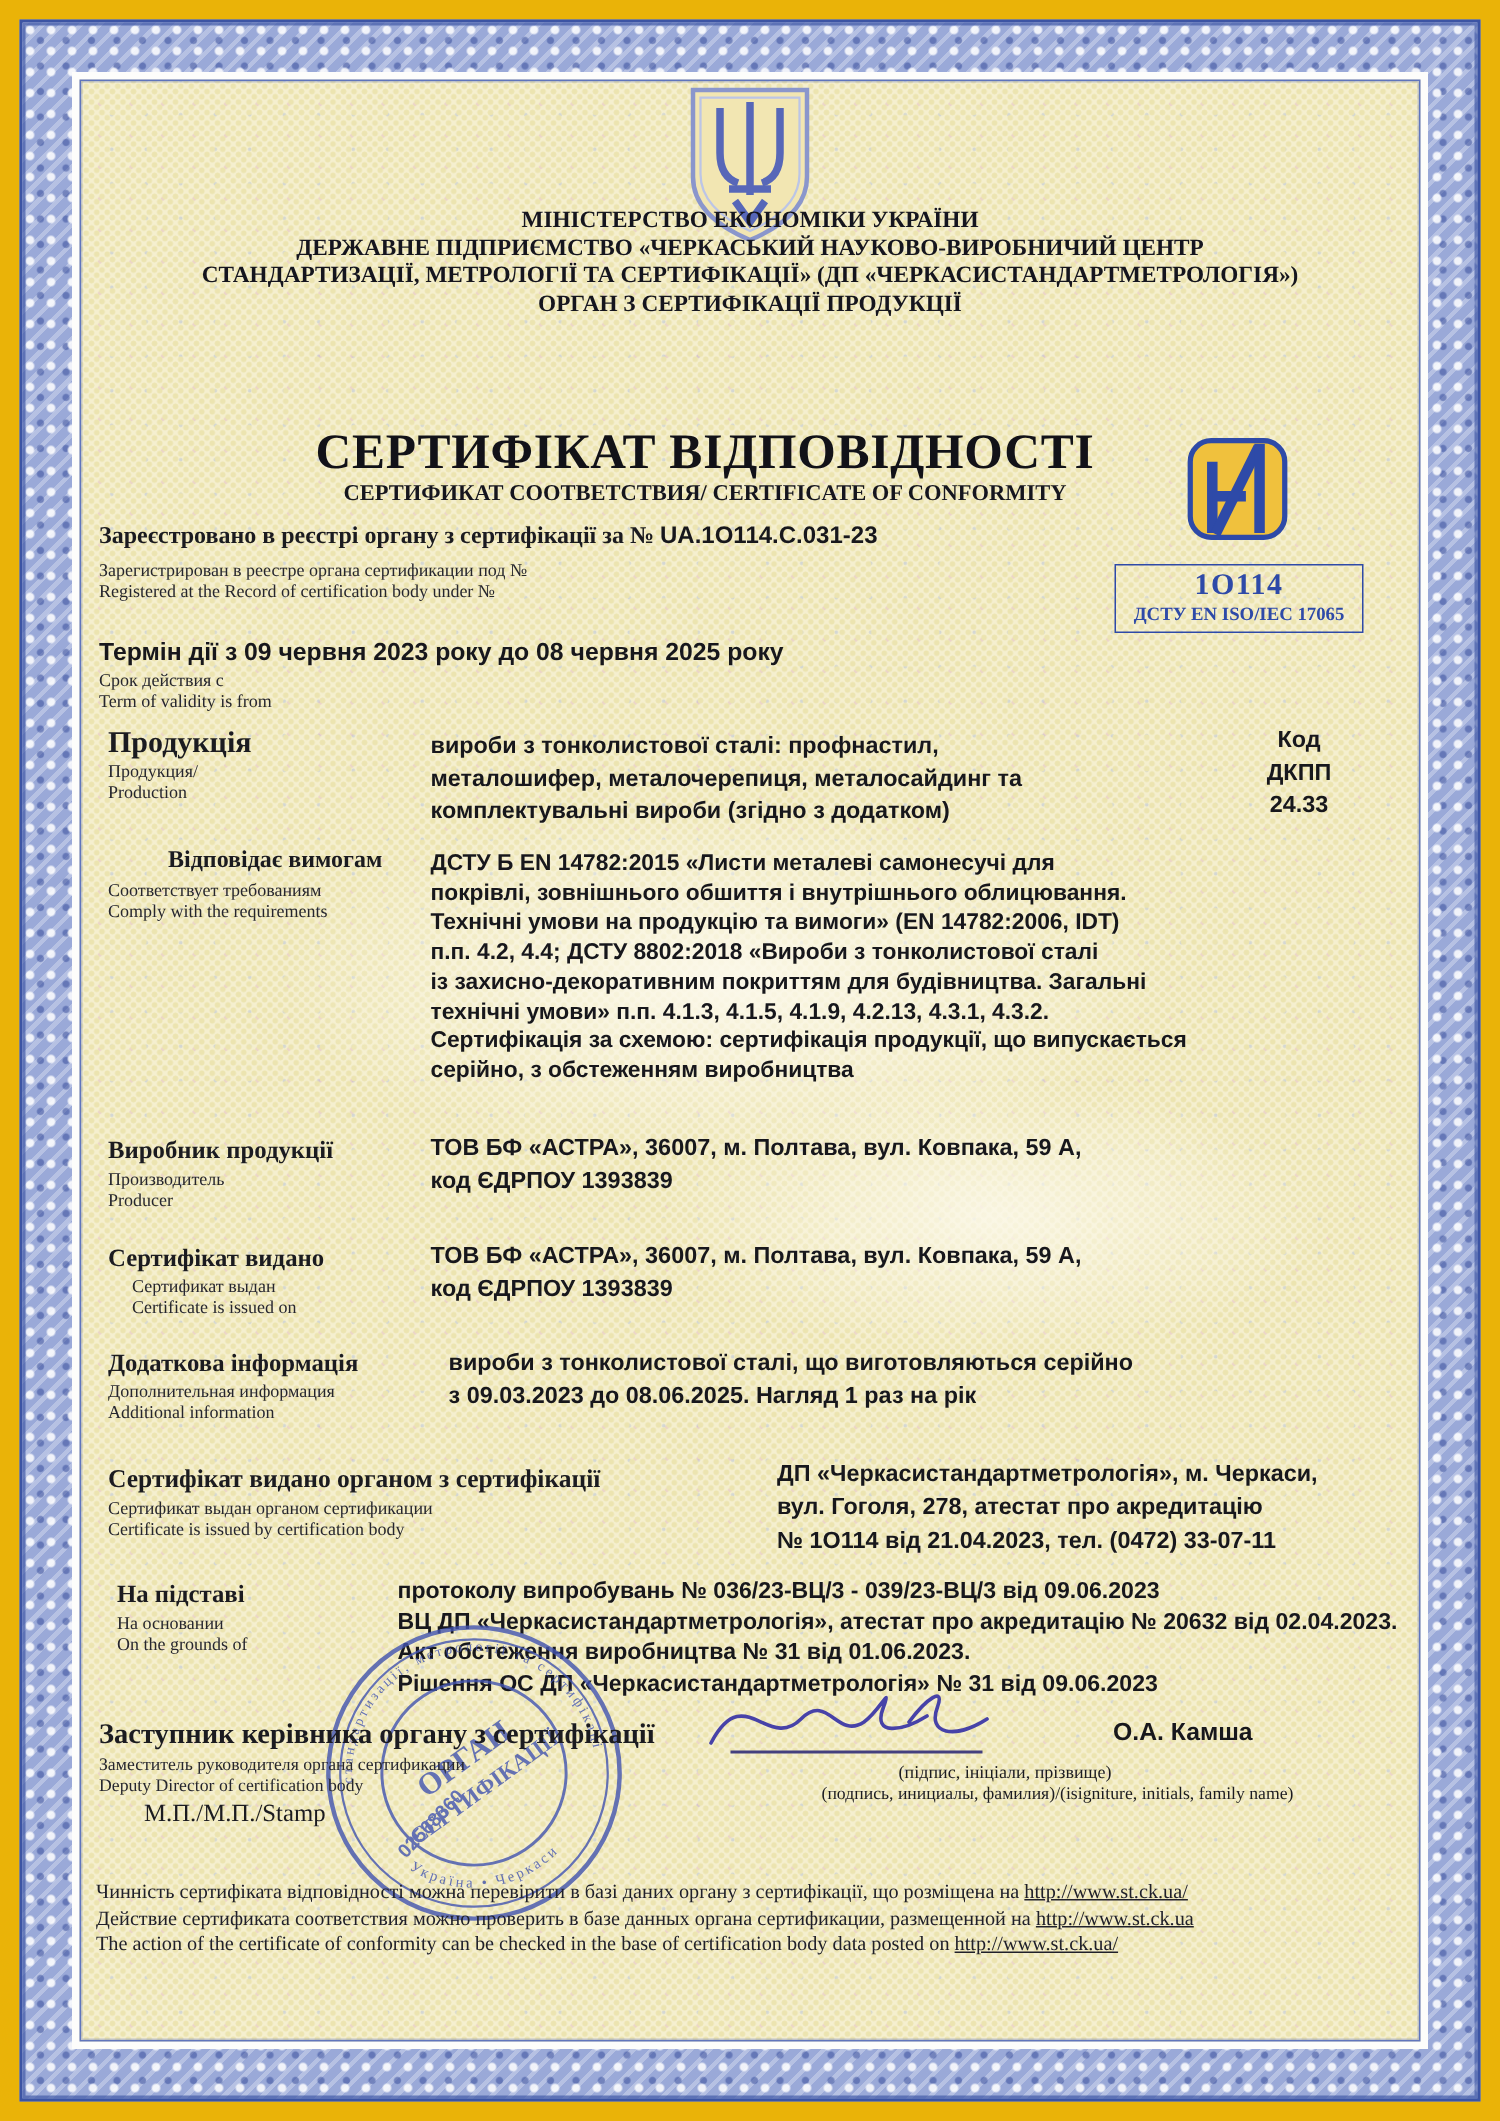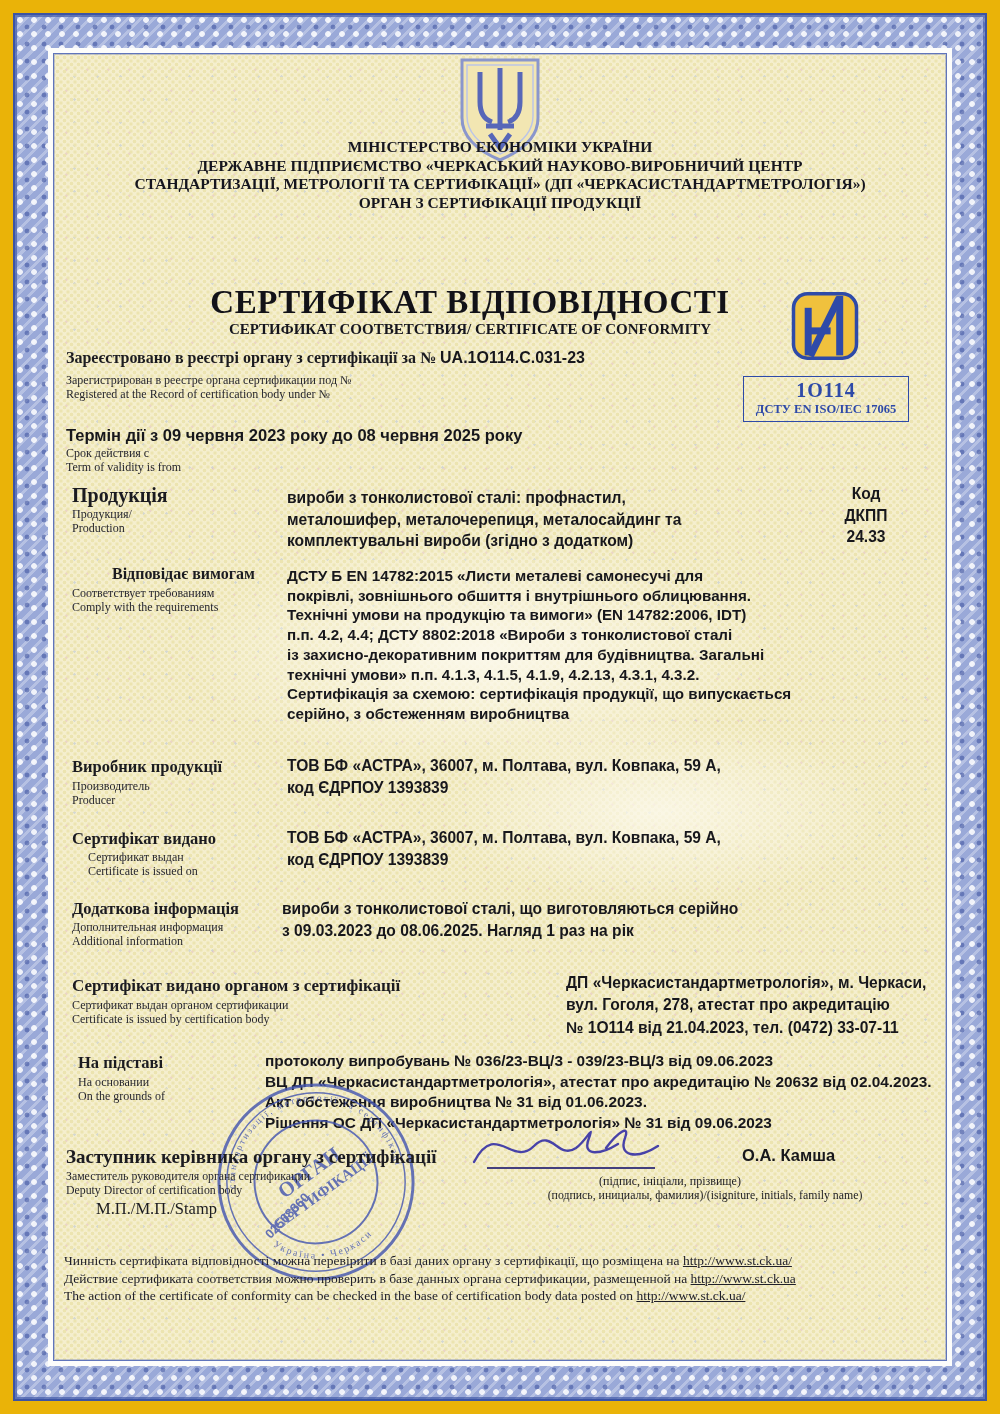--- a/index.html
+++ b/index.html
@@ -157,31 +157,31 @@
   <div class="abs val" style="left:287px;top:827px;">
     <div class="nowrap">ТОВ БФ «АСТРА», 36007, м. Полтава, вул. Ковпака, 59 А,</div>
     <div class="nowrap">код ЄДРПОУ 1393839</div>
   </div>
 
   <div class="abs ser-b" style="left:72px;top:899px;font-size:16.5px;">Додаткова інформація</div>
   <div class="abs sub" style="left:72px;top:921px;">
     <div>Дополнительная информация</div>
     <div>Additional information</div>
   </div>
-  <div class="abs val" style="left:282px;top:898px;">
+  <div class="abs val" style="left:299px;top:898px;">
     <div class="nowrap">вироби з тонколистової сталі, що виготовляються серійно</div>
     <div class="nowrap">з 09.03.2023 до 08.06.2025. Нагляд 1 раз на рік</div>
   </div>
 
   <div class="abs ser-b nowrap" style="left:72px;top:976px;font-size:17px;">Сертифікат видано органом з сертифікації</div>
   <div class="abs sub" style="left:72px;top:999px;">
     <div>Сертификат выдан органом сертификации</div>
     <div>Certificate is issued by certification body</div>
   </div>
-  <div class="abs val" style="left:518px;top:972px;line-height:22.4px;padding-left:48px;">
+  <div class="abs val" style="left:518px;top:972px;line-height:22.4px;">
     <div class="nowrap">ДП «Черкасистандартметрологія», м. Черкаси,</div>
     <div class="nowrap">вул. Гоголя, 278, атестат про акредитацію</div>
     <div class="nowrap">№ 1О114 від 21.04.2023, тел. (0472) 33-07-11</div>
   </div>
 
   <div class="abs ser-b" style="left:78px;top:1053px;font-size:16.5px;">На підставі</div>
   <div class="abs sub" style="left:78px;top:1076px;">
     <div>На основании</div>
     <div>On the grounds of</div>
   </div>

